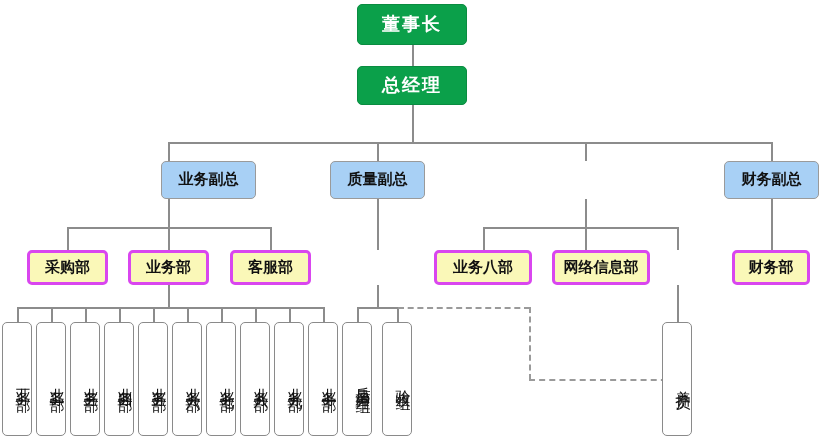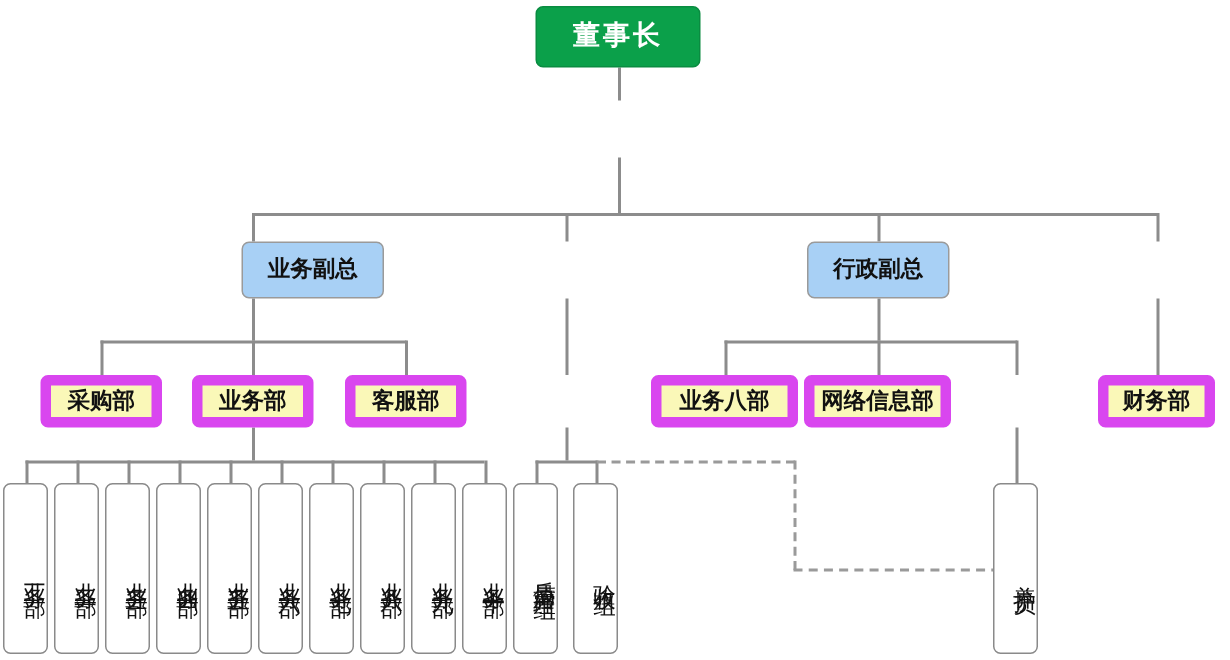--- a/index.html
+++ b/index.html
@@ -34,21 +34,21 @@
   }
   .node.blue{
     background:#a8d0f5;
     border:1px solid #9a9a9a;
     color:#111111;
     font-size:15px;
     font-weight:bold;
   }
   .node.yellow{
     background:#faf8b8;
-    border:7px solid #d946ef;
+    border:3px solid #d946ef;
     color:#111111;
     font-size:15px;
     font-weight:bold;
   }
   .node.white{
     background:#ffffff;
     border:1px solid #8a8a8a;
     color:#111111;
     font-size:15px;
     writing-mode:vertical-rl;
@@ -123,29 +123,31 @@
   <div class="ln v" style="left:397px;top:307px;height:15px;"></div>
 
   <div class="ln v" style="left:677px;top:285px;height:37px;"></div>
 
   <div class="dash h" style="left:398px;top:307px;width:132px;"></div>
   <div class="dash v" style="left:529px;top:307px;height:73px;"></div>
   <div class="dash h" style="left:529px;top:379px;width:148px;"></div>
 
   <div class="node green" style="left:357px;top:4px;width:110px;height:41px;">董事长</div>
 
+  <div class="node green" style="left:357px;top:66px;width:110px;height:39px;">总经理</div>
 
   <div class="node blue" style="left:121px;top:161px;width:95px;height:38px;margin-left:40px;">业务副总</div>
-  <div class="node blue" style="left:538px;top:161px;width:95px;height:38px;">行政副总</div>
+  <div class="node blue" style="left:330px;top:161px;width:95px;height:38px;">质量副总</div>
+  <div class="node blue" style="left:724px;top:161px;width:95px;height:38px;">财务副总</div>
 
   <div class="node yellow" style="left:27px;top:250px;width:81px;height:35px;">采购部</div>
   <div class="node yellow" style="left:128px;top:250px;width:81px;height:35px;">业务部</div>
   <div class="node yellow" style="left:230px;top:250px;width:81px;height:35px;">客服部</div>
   <div class="node yellow" style="left:434px;top:250px;width:98px;height:35px;">业务八部</div>
-  <div class="node yellow" style="left:536px;top:250px;width:98px;height:35px;">网络信息部</div>
+  <div class="node yellow" style="left:552px;top:250px;width:98px;height:35px;">网络信息部</div>
   <div class="node yellow" style="left:732px;top:250px;width:78px;height:35px;">财务部</div>
 
   <div class="node white" style="left:2px;top:322px;width:30px;height:114px;">业务一部</div>
   <div class="node white" style="left:36px;top:322px;width:30px;height:114px;">业务二部</div>
   <div class="node white" style="left:70px;top:322px;width:30px;height:114px;">业务三部</div>
   <div class="node white" style="left:104px;top:322px;width:30px;height:114px;">业务四部</div>
   <div class="node white" style="left:138px;top:322px;width:30px;height:114px;">业务五部</div>
   <div class="node white" style="left:172px;top:322px;width:30px;height:114px;">业务六部</div>
   <div class="node white" style="left:206px;top:322px;width:30px;height:114px;">业务七部</div>
   <div class="node white" style="left:240px;top:322px;width:30px;height:114px;">业务八部</div>

